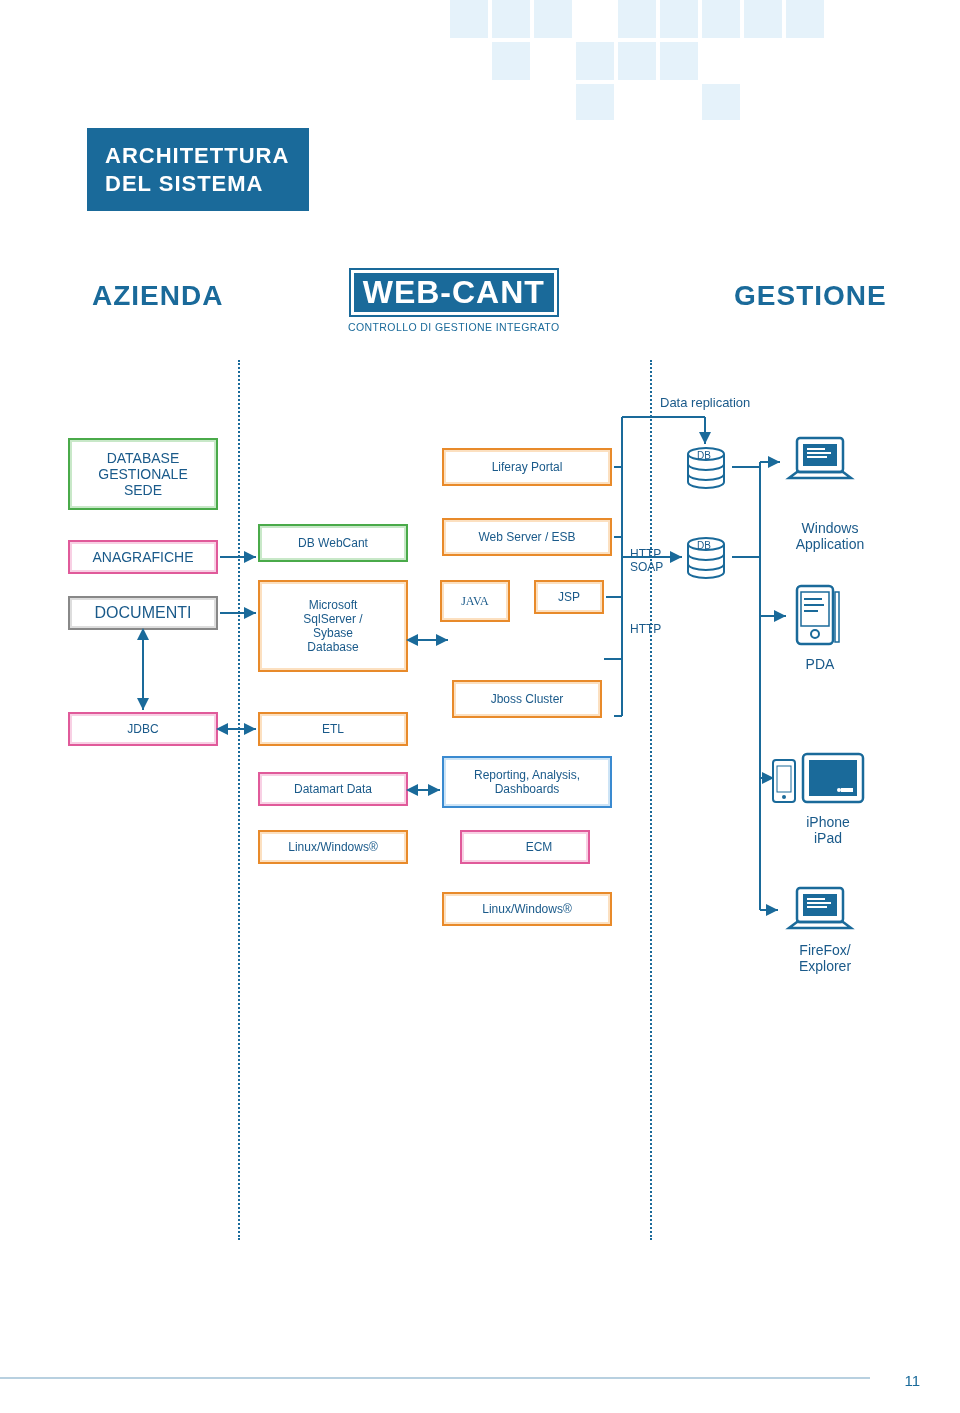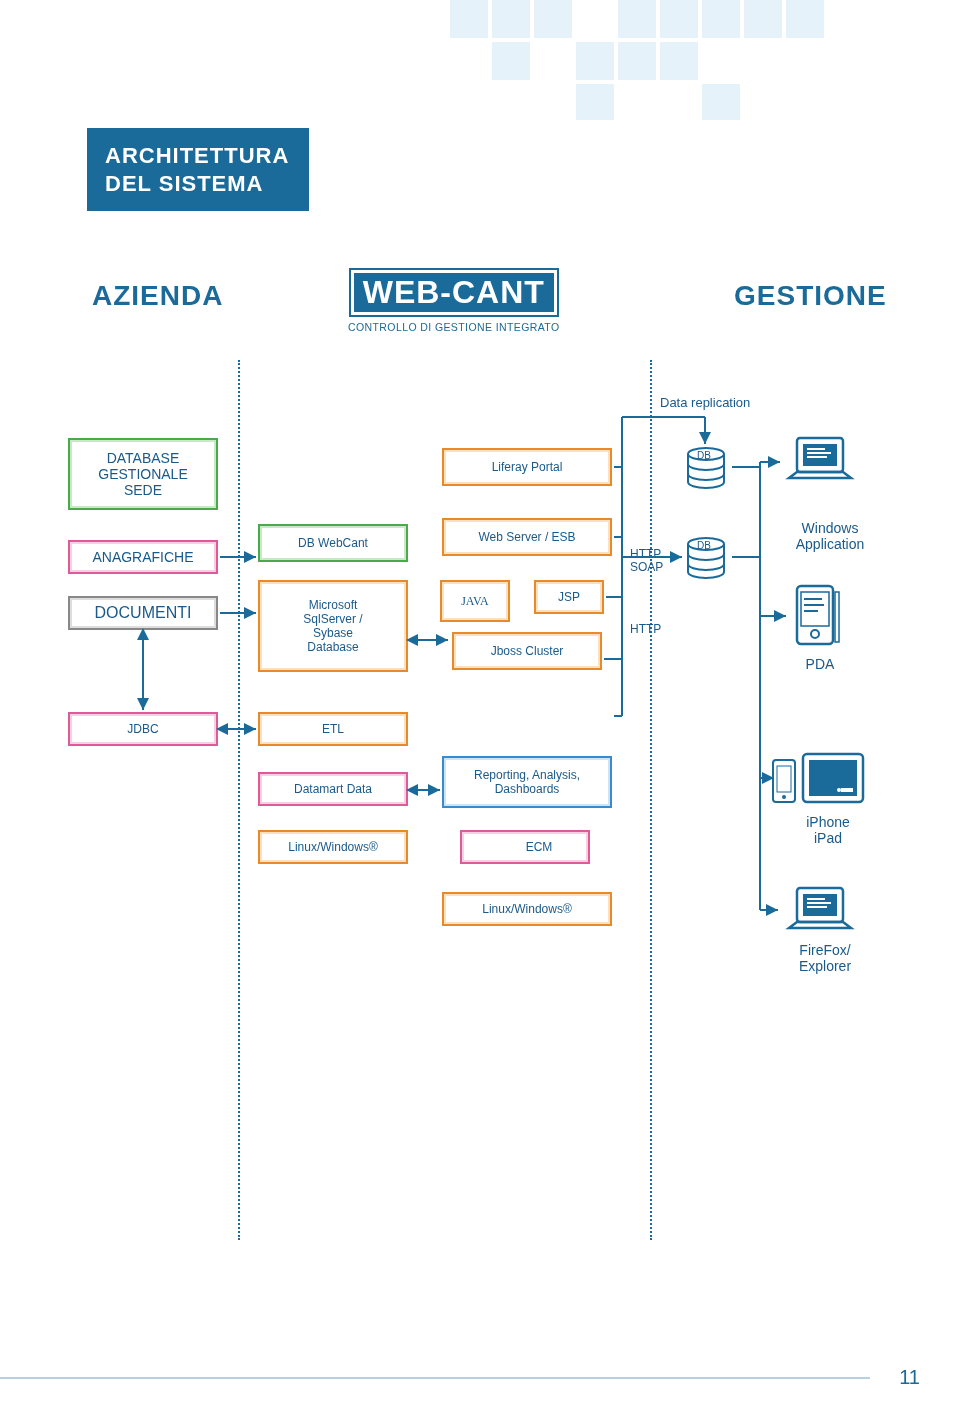--- a/index.html
+++ b/index.html
@@ -94,21 +94,21 @@
 
   .db-cyl {
     position: absolute;
     width: 48px; height: 48px;
   }
   .db-cyl svg { width: 100%; height: 100%; }
 
   .icon-wrap { position: absolute; text-align: center; font-size: 14px; color: #1a5a8a; }
   .icon-wrap svg { display: block; margin: 0 auto 6px; }
 
-  .page-num { position: absolute; bottom: 24px; right: 40px; font-size: 20px; color: #1a6a9a; }
+  .page-num { position: absolute; bottom: 24px; right: 40px; font-size: 15px; color: #1a6a9a; }
   .page-line { position: absolute; bottom: 34px; left: 0; width: 870px; height: 2px; background: #b8d0e0; }
 </style>
 </head>
 <body>
 
 <div class="bg-squares"></div>
 
 <div class="title-bar">
   <span>ARCHITETTURA</span><br>
   <span>DEL SISTEMA</span>
@@ -140,21 +140,21 @@
 Sybase
 Database</div>
 <div class="box box-orange" style="top:712px; left:258px; width:150px; height:34px;">ETL</div>
 <div class="box box-pink" style="top:772px; left:258px; width:150px; height:34px;">Datamart Data</div>
 <div class="box box-orange" style="top:830px; left:258px; width:150px; height:34px;">Linux/Windows®</div>
 
 <div class="box box-orange" style="top:448px; left:442px; width:170px; height:38px;">Liferay Portal</div>
 <div class="box box-orange" style="top:518px; left:442px; width:170px; height:38px;">Web Server / ESB</div>
 <div class="box box-orange" style="top:580px; left:440px; width:70px; height:42px;font-family:Liberation Serif, serif;">JAVA</div>
 <div class="box box-orange" style="top:580px; left:534px; width:70px; height:34px;">JSP</div>
-<div class="box box-orange" style="top:632px; left:452px; width:150px; height:38px;">Jboss Cluster</div>
+<div class="box box-orange" style="top:680px; left:452px; width:150px; height:38px;">Jboss Cluster</div>
 <div class="box box-blue" style="top:756px; left:442px; width:170px; height:52px; white-space:pre-line;">Reporting, Analysis,
 Dashboards</div>
 <div class="box box-pink" style="top:830px; left:460px; width:130px; height:34px;padding-left:32px;">ECM</div>
 <div class="box box-orange" style="top:892px; left:442px; width:170px; height:34px;">Linux/Windows®</div>
 
 <div class="small-txt" style="top:548px; left:630px; white-space:pre-line; text-align:left; font-size:12px; line-height:1.1;">HTTP
 SOAP</div>
 <div class="small-txt" style="top:622px; left:630px; font-size:12px;">HTTP</div>
 
 <div class="db-cyl" style="top:444px; left:682px;">

